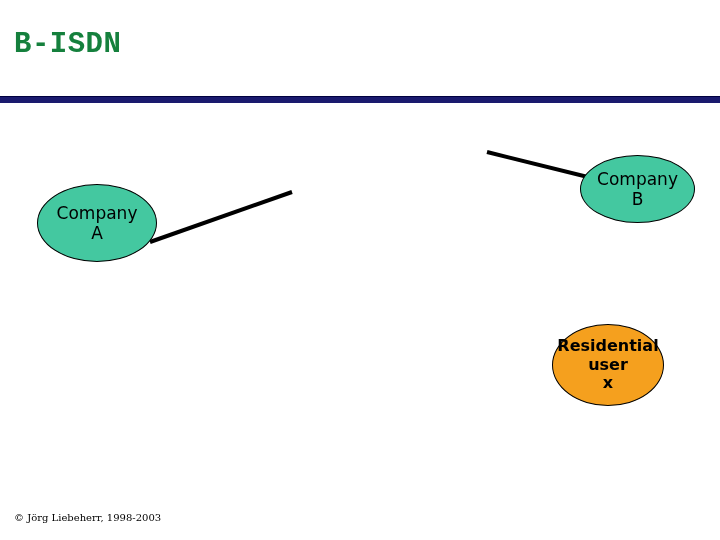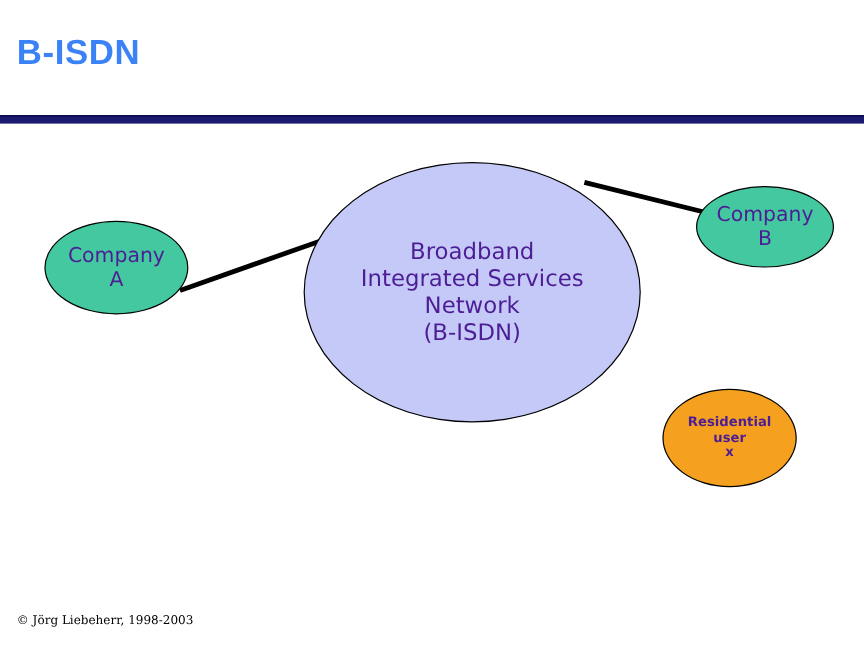--- a/index.html
+++ b/index.html
@@ -20,22 +20,22 @@
     width: 720px;
     height: 540px;
   }
   #title {
     position: absolute;
     left: 14px;
     top: 28px;
     font-size: 29px;
     font-weight: bold;
     letter-spacing: 0.5px;
-    color: #3b82f6;
-    font-family: Liberation Sans, sans-serif;
+    color: #15803d;
+    font-family: Liberation Mono, monospace;
   }
   #title-rule {
     position: absolute;
     left: 0;
     top: 96px;
     width: 720px;
     height: 6px;
     background: #1a1a6e;
     border-top: 1px solid #000040;
   }
@@ -56,21 +56,21 @@
   .node {
     position: absolute;
     box-sizing: border-box;
     border-radius: 50%;
     border: 1px solid #000000;
     display: flex;
     align-items: center;
     justify-content: center;
     text-align: center;
     line-height: 1.18;
-    color: #4c1d95;
+    color: #000000;
   }
   .node-label {
     display: block;
     white-space: pre-line;
   }
   #node-company-a {
     left: 37px;
     top: 82px;
     width: 120px;
     height: 78px;
@@ -93,21 +93,21 @@
     background: #44c8a0;
     font-size: 17px;
     font-weight: normal;
   }
   #node-residential {
     left: 552px;
     top: 222px;
     width: 112px;
     height: 82px;
     background: #f5a01e;
-    font-size: 11px;
+    font-size: 16px;
     font-weight: bold;
   }
   #copyright {
     position: absolute;
     left: 14px;
     top: 512px;
     font-size: 10px;
     font-family: "DejaVu Serif", serif;
     color: #000000;
   }
@@ -120,26 +120,20 @@
   <div id="title">B-ISDN</div>
   <div id="title-rule"></div>
 
   <div id="canvas">
 
     <svg id="lines" viewBox="0 0 720 400">
       <line x1="150" y1="140" x2="292" y2="90" stroke="#000000" stroke-width="4"></line>
       <line x1="487" y1="50" x2="600" y2="78" stroke="#000000" stroke-width="4"></line>
     </svg>
 
-    <div class="node" id="node-bisdn">
-      <span class="node-label">Broadband
-Integrated Services
-Network
-(B-ISDN)</span>
-    </div>
 
     <div class="node" id="node-company-a">
       <span class="node-label">Company
 A</span>
     </div>
 
     <div class="node" id="node-company-b">
       <span class="node-label">Company
 B</span>
     </div>

